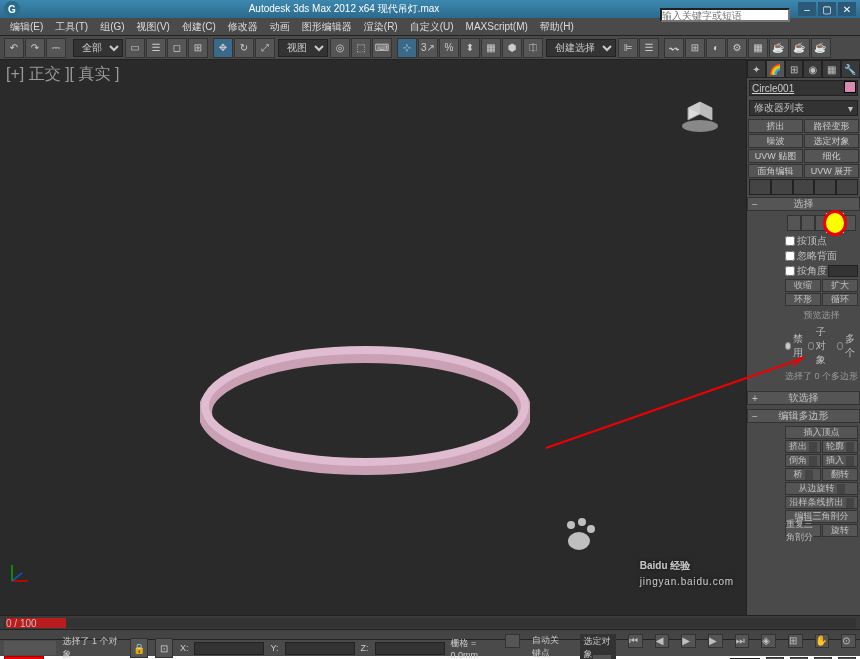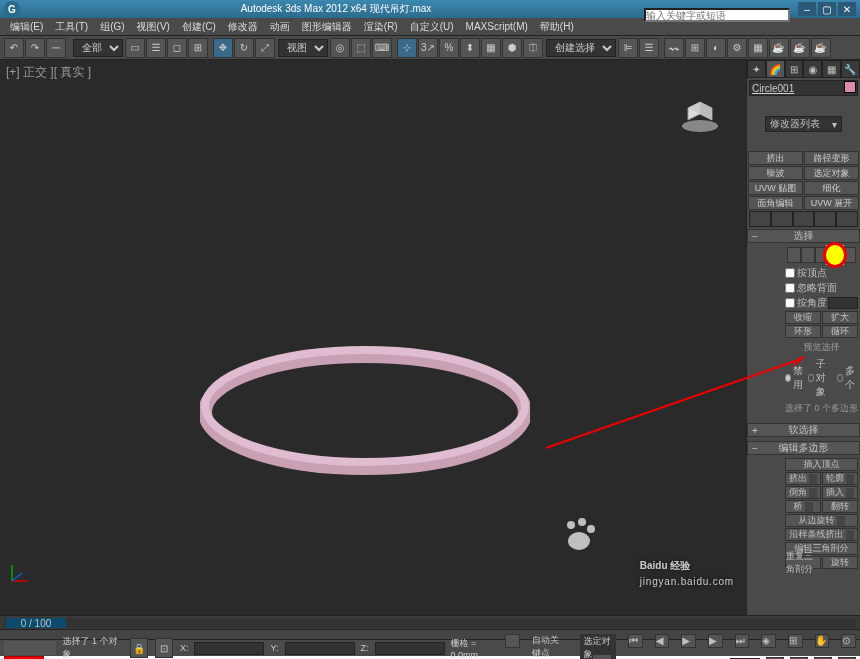--- a/index.html
+++ b/index.html
@@ -2,55 +2,55 @@
 <html><head>
 <meta charset="utf-8">
 <style>
 * { margin: 0; padding: 0; box-sizing: border-box; font-family: "Microsoft YaHei", Arial, sans-serif; font-size: 10px; }
 body { width: 860px; height: 659px; background: #3a3a3a; color: #c0c0c0; overflow: hidden; position: relative; }
 
 
 .titlebar { height: 18px; background: linear-gradient(180deg, #3c88b0, #2b6a8c); display: flex; align-items: center; padding: 0 4px; }
 .app-logo { width: 16px; height: 16px; background: #2a6b8a; border-radius: 50%; display: flex; align-items: center; justify-content: center; color: #fff; font-weight: bold; margin-right: 8px; }
 .title-text { color: #fff; flex: 1; text-align: center; font-size: 10px; }
-.search-box { width: 146px; height: 14px; background: #fff; margin-right: 6px; margin-top: 12px; }
+.search-box { width: 130px; height: 14px; background: #fff; margin-right: 6px; margin-top: 12px; }
 .win-ctrl { width: 18px; height: 14px; background: #2a5a78; margin-left: 2px; display: flex; align-items: center; justify-content: center; color: #fff; }
 
 
 .menubar { height: 18px; background: #4a4a4a; display: flex; align-items: center; padding: 0 4px; border-bottom: 1px solid #222; }
 .menu-item { padding: 0 6px; color: #ddd; cursor: pointer; }
 
 
 .toolbar { height: 24px; background: #4a4a4a; display: flex; align-items: center; padding: 0 4px; border-bottom: 1px solid #222; }
 .tool-btn { width: 20px; height: 20px; background: #555; border: 1px solid #333; margin-right: 1px; display: flex; align-items: center; justify-content: center; color: #ccc; font-size: 10px; }
 .tool-btn.active { background: #3a6a8a; }
 .tool-sep { width: 4px; }
 .dropdown-small { height: 18px; background: #333; border: 1px solid #222; padding: 0 4px; color: #ccc; margin: 0 2px; }
 
 
 .main { display: flex; height: 555px; }
 .viewport { flex: 1; background: #2a2a2a; position: relative; }
-.viewport-label { position: absolute; top: 4px; left: 6px; color: #999; font-size: 12px; }
+.viewport-label { position: absolute; top: 4px; left: 6px; color: #999; font-size: 16px; }
 .viewcube { position: absolute; top: 30px; right: 24px; width: 44px; height: 44px; }
 .viewcube svg { width: 100%; height: 100%; }
 .axis-gizmo { position: absolute; bottom: 30px; left: 8px; width: 24px; height: 24px; }
 .ring-object { position: absolute; top: 280px; left: 200px; width: 330px; height: 140px; }
 .red-arrow { position: absolute; top: 296px; left: 538px; width: 268px; height: 98px; pointer-events: none; }
 .watermark { position: absolute; bottom: 28px; right: 12px; color: rgba(255,255,255,0.75); font-size: 26px; font-weight: bold; text-shadow: 0 0 4px rgba(0,0,0,0.6); }
 .watermark small { font-size: 10px; display: block; font-weight: normal; letter-spacing: 0.8px; }
 .paw { position: absolute; bottom: 64px; right: 150px; width: 34px; height: 34px; }
 
 
 .cmd-panel { width: 114px; background: #4a4a4a; border-left: 1px solid #222; display: flex; flex-direction: column; overflow: hidden; }
 .cmd-tabs { display: flex; height: 18px; background: #3a3a3a; }
 .cmd-tab { flex: 1; border: 1px solid #222; display: flex; align-items: center; justify-content: center; }
 .cmd-tab.active { background: #555; }
 .obj-name { height: 16px; background: #333; border: 1px solid #222; margin: 2px; color: #ccc; padding: 0 2px; display: flex; align-items: center; text-decoration: underline; }
 .color-swatch { width: 12px; height: 12px; background: #d88ab0; border: 1px solid #000; position: absolute; right: 4px; }
-.mod-dropdown { height: 16px; background: #333; border: 1px solid #222; margin: 18px; display: flex; align-items: center; justify-content: space-between; padding: 0 4px; }
+.mod-dropdown { height: 16px; background: #333; border: 1px solid #222; margin: 2px; display: flex; align-items: center; justify-content: space-between; padding: 0 4px; }
 .mod-buttons { display: grid; grid-template-columns: 1fr 1fr; gap: 1px; padding: 1px; }
 .mod-btn { height: 14px; background: #555; border: 1px solid #333; display: flex; align-items: center; justify-content: center; font-size: 9px; color: #ccc; }
 .mod-stack { height: 60px; background: #555; border: 1px solid #222; margin: 2px; padding: 2px; }
 .stack-item { background: #6a7a8a; padding: 1px 4px; color: #000; font-size: 9px; }
 .stack-toolbar { display: flex; height: 16px; margin: 0 2px; }
 .stack-tool { flex: 1; background: #444; border: 1px solid #222; }
 
 .rollout { margin: 2px 0; }
 .rollout-header { background: #555; height: 14px; display: flex; align-items: center; justify-content: center; border: 1px solid #333; font-size: 9px; position: relative; }
 .rollout-header .minus { position: absolute; left: 4px; }
@@ -317,21 +317,21 @@
           <div class="panel-btn">重复三角剖分</div>
           <div class="panel-btn">旋转</div>
         </div>
       </div>
     </div>
   </div>
 </div>
 
 <div class="timeline">
   <div class="time-slider">
-      <div style="position:absolute;left:2px;width:60px;height:10px;background:#0c4a6e;text-align:center">0 / 100</div>
+      <div style="position:absolute;left:2px;width:60px;height:10px;background:#b91c1c;">0 / 100</div>
     </div>
 </div>
 <div class="time-ticks"></div>
 
 <div class="statusbar">
   <div class="status-row">
     <div style="width:60px;height:14px;background:#555;display:flex"></div>
     <span class="status-cell">选择了 1 个对象</span>
     <span style="flex:1"></span>
     <div class="tool-btn">🔒</div>

